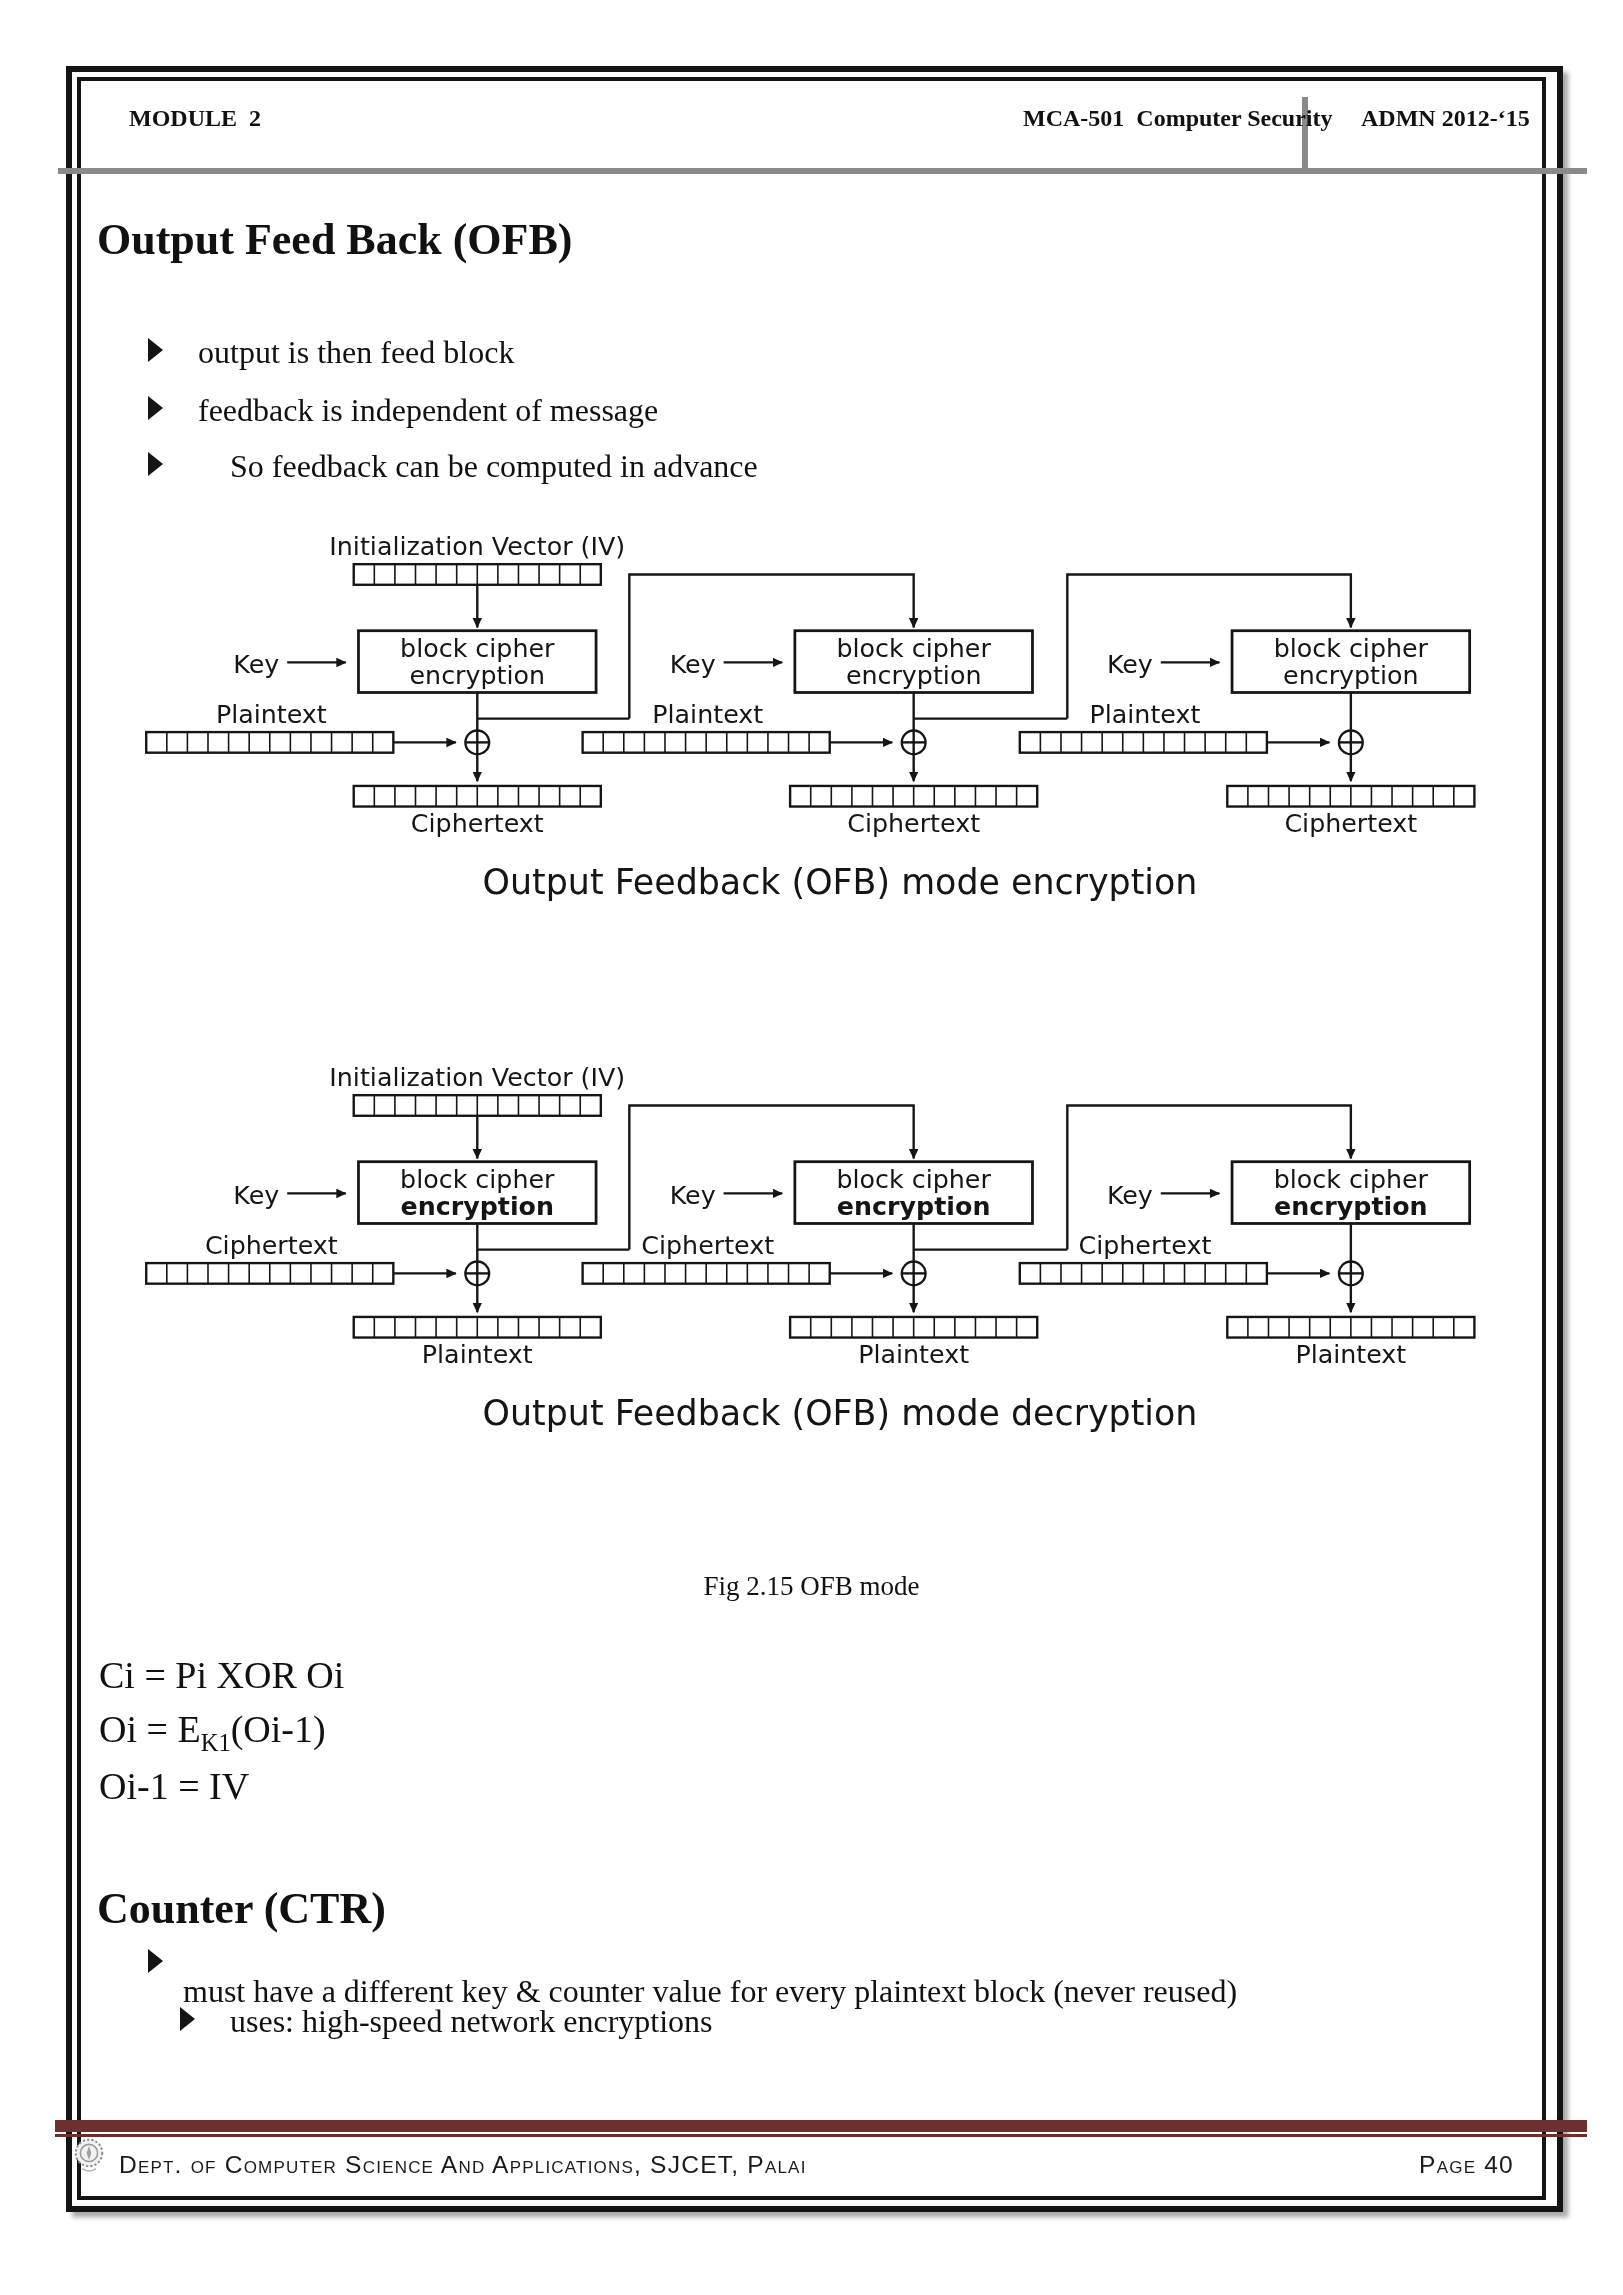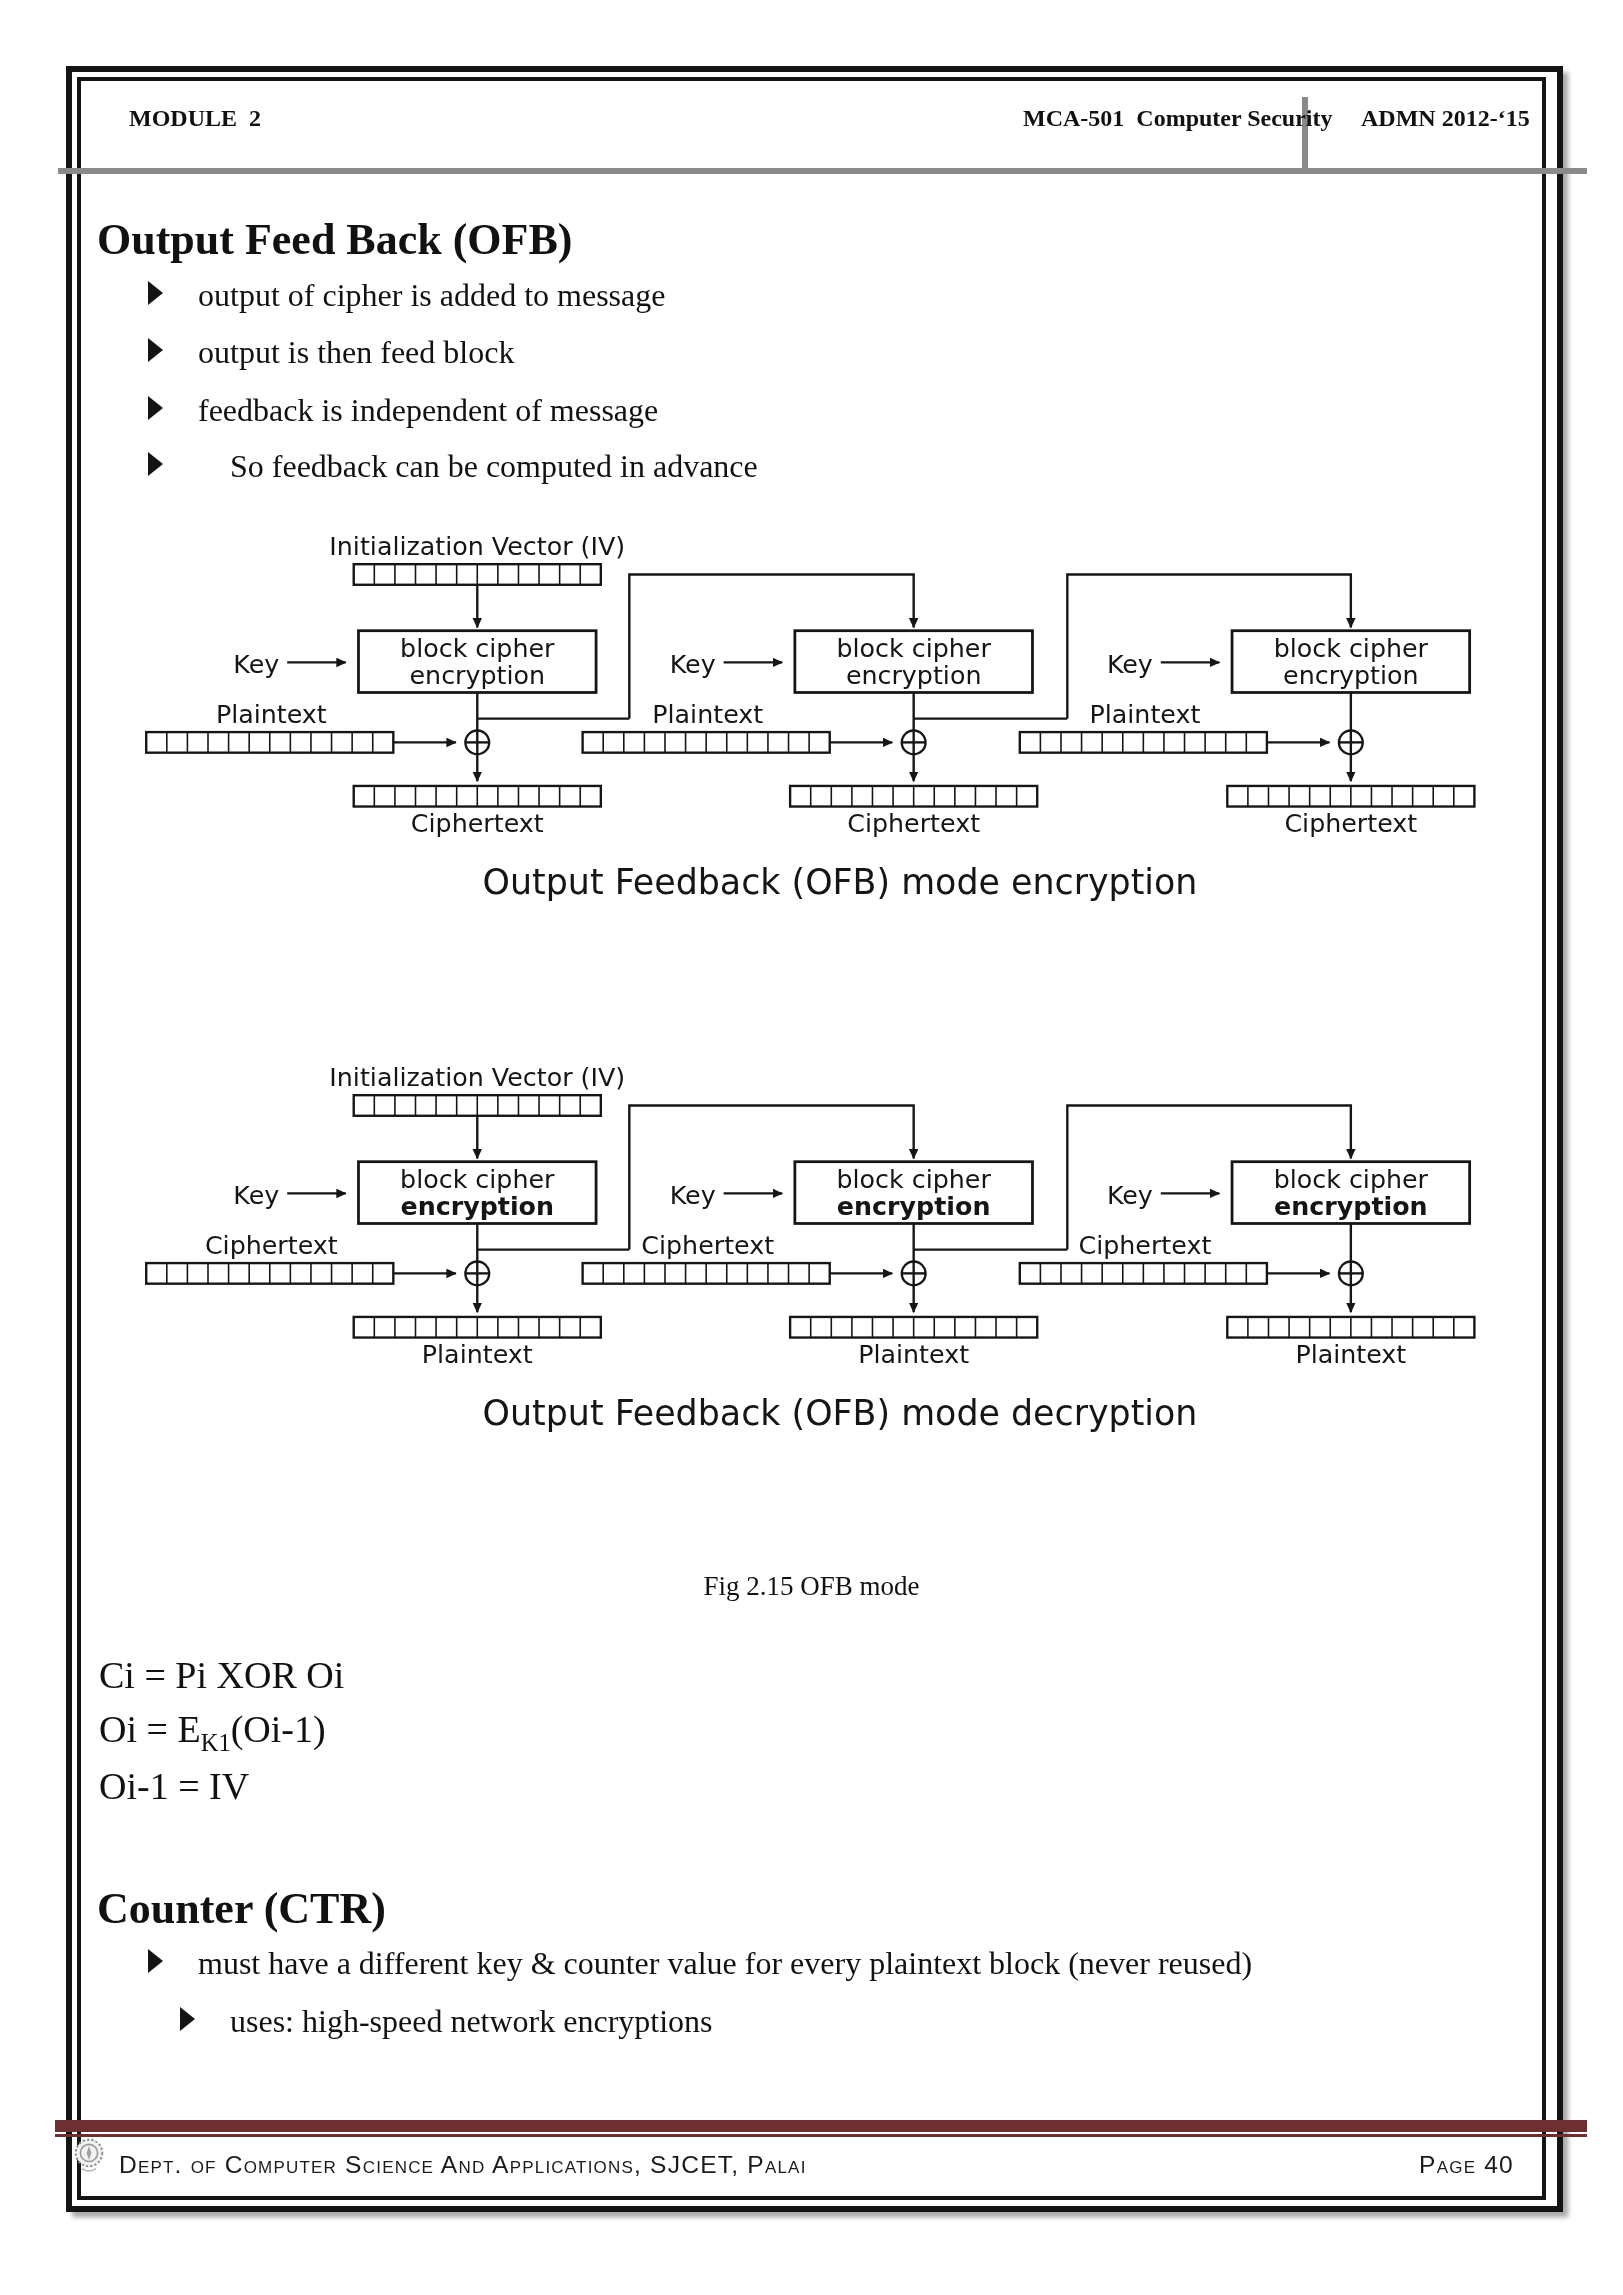--- a/index.html
+++ b/index.html
@@ -50,24 +50,20 @@
   <div class="abs inner-border"></div>
 
   <div class="abs hdr-gray-line"></div>
   <div class="abs hdr-vdiv"></div>
   <div class="abs hdr-text hdr-module">MODULE  2</div>
   <div class="abs hdr-text hdr-course">MCA-501  Computer Security</div>
   <div class="abs hdr-text hdr-admn">ADMN 2012-‘15</div>
 
   <div class="abs sec-title" style="top:214px;">Output Feed Back (OFB)</div>
 
-  <div class="abs bullet-row" style="top:277px;">
-    <span class="tri"></span>
-    <span class="bullet-text">output of cipher is added to message</span>
-  </div>
   <div class="abs bullet-row" style="top:334px;">
     <span class="tri"></span>
     <span class="bullet-text">output is then feed block</span>
   </div>
   <div class="abs bullet-row" style="top:392px;">
     <span class="tri"></span>
     <span class="bullet-text">feedback is independent of message</span>
   </div>
   <div class="abs bullet-row" style="top:448px;gap:32px;">
     <span class="tri"></span>
@@ -206,21 +202,21 @@
     <text class="dg-caption" x="1060" y="1798" text-anchor="middle">Output Feedback (OFB) mode decryption</text>
   </svg>
 
   <div class="abs fig-caption" style="top:1571px;">Fig 2.15 OFB mode</div>
 
   <div class="abs equation" style="top:1653px;">Ci = Pi XOR Oi</div>
   <div class="abs equation" style="top:1707px;"><span>Oi = E</span><sub>K1</sub><span>(Oi-1)</span></div>
   <div class="abs equation" style="top:1764px;">Oi-1 = IV</div>
 
   <div class="abs sec-title" style="top:1883px;text-align:right;">Counter (CTR)</div>
-  <div class="abs bullet-row" style="top:1945px;">
+  <div class="abs bullet-row" style="top:1945px;flex-direction:column;">
     <span class="tri"></span>
     <span class="bullet-text">must have a different key &amp; counter value for every plaintext block (never reused)</span>
   </div>
   <div class="abs bullet-row" style="top:2003px;padding-left:32px;">
     <span class="tri"></span>
     <span class="bullet-text">uses: high-speed network encryptions</span>
   </div>
 
   <div class="abs foot-band"></div>
   <div class="abs foot-thin"></div>

